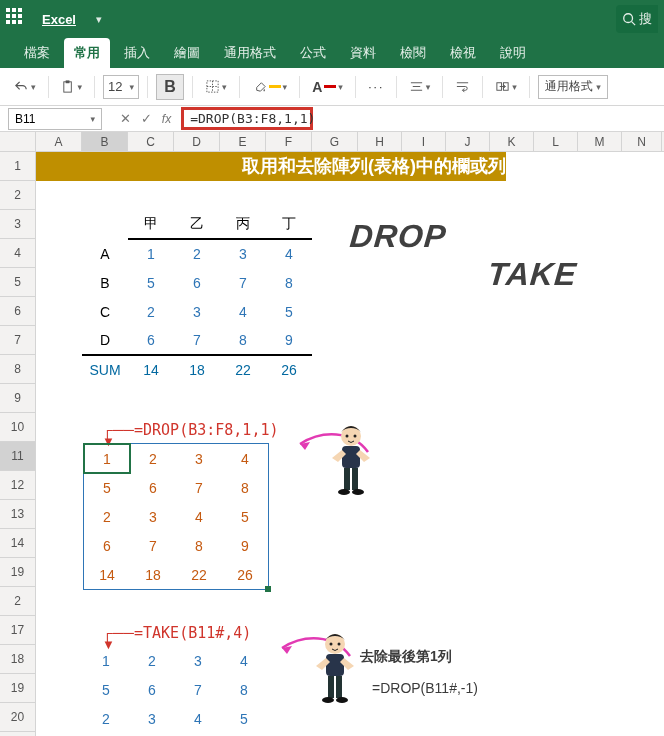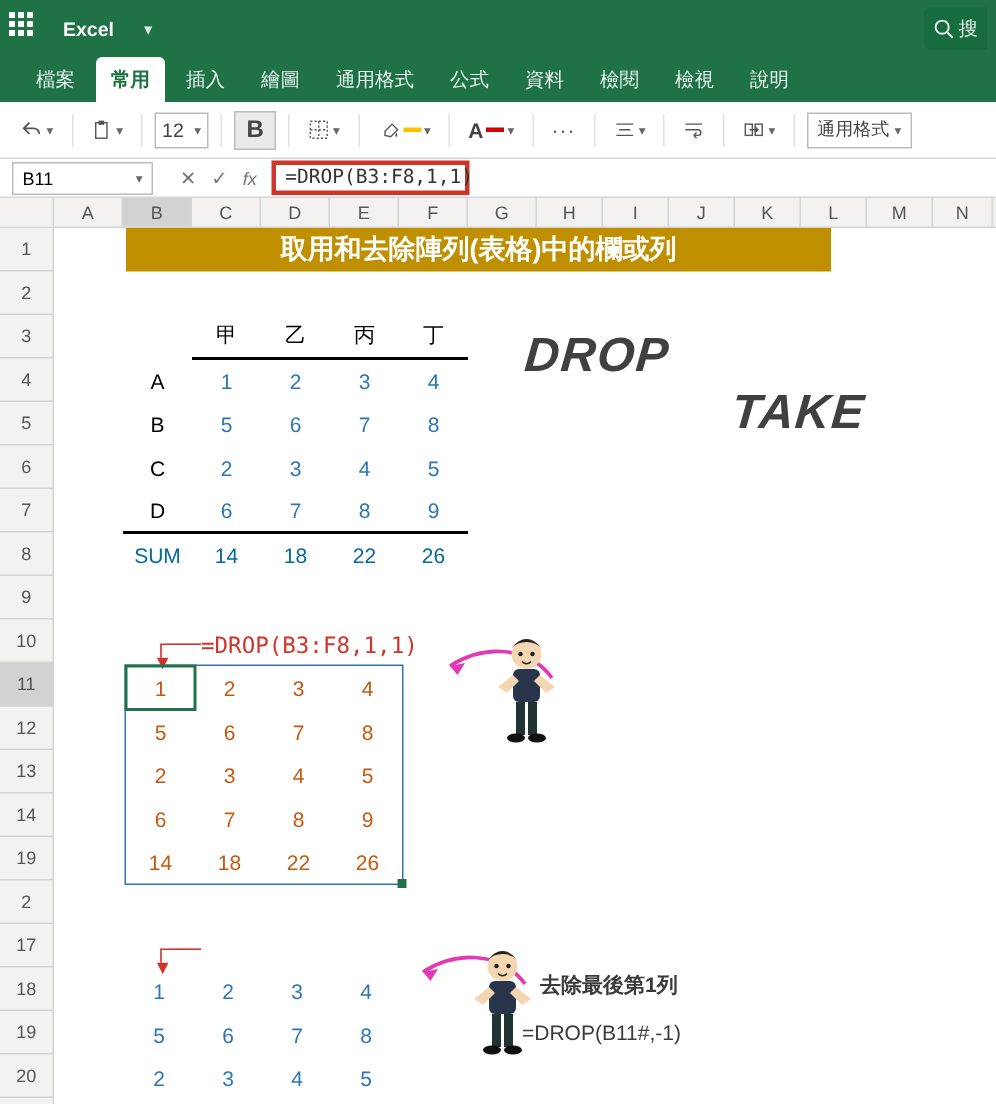--- a/index.html
+++ b/index.html
@@ -1,21 +1,21 @@
 <!DOCTYPE html>
 <html><head>
 <meta charset="utf-8">
 <style>
 * { margin: 0; padding: 0; box-sizing: border-box; font-family: "Microsoft JhengHei", "Segoe UI", sans-serif; }
 body { width: 664px; height: 736px; background: #fff; overflow: hidden; font-size: 13px; }
 
 .titlebar { background: #1f7246; color: #fff; height: 38px; display: flex; align-items: center; padding: 0 6px; }
 .waffle { width: 22px; height: 22px; display: grid; grid-template-columns: repeat(3,4px); grid-template-rows: repeat(3,4px); gap: 2px; margin-right: 14px; }
 .waffle span { background: #fff; width: 4px; height: 4px; }
-.titlebar .app { font-weight: 600; margin-right: 8px; }
+.titlebar .app { font-weight: 600; margin-right: 8px; text-decoration: underline; }
 .titlebar .doc { font-size: 13px; }
 .titlebar .chev { margin-left: 12px; font-size: 11px; opacity: .85; }
 .titlebar .search { margin-left: auto; width: 42px; height: 28px; background: #166b3f; border-radius: 4px 0 0 4px; display:flex; align-items:center; justify-content:center; color:#e6efe9;}
 
 .tabs { background: #1f7246; display: flex; gap: 4px; padding: 0 14px; height: 30px; align-items: flex-end; }
 .tab { color: #e6f0ea; padding: 6px 10px; font-size: 13px; border-radius: 4px 4px 0 0; cursor: pointer; }
 .tab.active { background: #fff; color: #1f7246; font-weight: 600; }
 
 .ribbon { background: #fff; border-bottom: 1px solid #d6d6d6; height: 38px; display: flex; align-items: center; padding: 0 10px; gap: 8px; color:#444; }
 .rbtn { display: flex; align-items: center; gap: 2px; padding: 3px 4px; background: #fff; font-size: 13px; cursor: pointer; color: #444; }
@@ -40,21 +40,21 @@
 .colhdr { display:flex; height: 20px; border-bottom:1px solid #d4d4d4; background:#f3f2f1; font-size:12px; color:#555; }
 .corner { width: 36px; border-right:1px solid #d4d4d4; background:#f3f2f1; }
 .ch { border-right:1px solid #d4d4d4; text-align:center; line-height:20px; }
 .ch.sel { background:#d2d2d2; }
 .rows { display:flex; }
 .rowhdrs { width:36px; background:#f3f2f1; }
 .rh { height:29px; border-bottom:1px solid #d4d4d4; border-right:1px solid #d4d4d4; text-align:center; font-size:12px; color:#555; line-height:29px; }
 .rh.sel { background:#d2d2d2; }
 .cells { position:relative; flex:1; }
 
-.banner { position:absolute; left:0px; top:0px; width:470px; height:29px; background:#bf8f00; color:#fff; font-size:18px; font-weight:700; text-align:center; line-height:29px;margin-left:48px; }
+.banner { position:absolute; left:0px; top:0px; width:470px; height:29px; background:#bf8f00; color:#fff; font-size:18px; font-weight:700; text-align:right; line-height:29px; }
 
 .tbl1 { position:absolute; left:46px; top:58px; }
 .tbl1 table { border-collapse:collapse; }
 .tbl1 th, .tbl1 td { width:46px; height:29px; text-align:center; font-size:14px; }
 .tbl1 thead th { border-bottom:2px solid #000; color:#000; font-weight:400; }
 .tbl1 tbody td.rl { color:#000; border-right: none; }
 .tbl1 tbody td.v { color:#2e75b6; }
 .tbl1 .sumrow td { border-top:2px solid #000; color:#0369a1; }
 .tbl1 thead th:first-child{ border-bottom:none;}
 
@@ -75,21 +75,21 @@
 .active-cell { position:absolute; left:-1px; top:-1px; width:48px; height:31px; border:2px solid #217346; pointer-events:none; }
 .spill-handle { position:absolute; right:-3px; bottom:-3px; width:6px; height:6px; background:#217346;}
 
 .tbl3 { position:absolute; left:47px; top:494px; }
 .tbl3 table { border-collapse:collapse; }
 .tbl3 td { width:46px; height:29px; text-align:center; font-size:14px; color:#2e75b6; }
 
 .ann { position:absolute; color:#3b3b3b; font-size:14px; }
 .ann1 { left:336px; top:294px; font-weight:700; }
 .annA { left:324px; top:496px; font-weight:700; }
-.annB { left:312px; top:528px; }
+.annB { left:336px; top:528px; }
 .annC { left:324px; top:557px; }
 
 .arrow { position:absolute; }
 .arrow svg { overflow:visible; }
 
 .char { position:absolute; width:54px; }
 .char svg { width:54px; height:80px; }
 </style>
 </head>
 <body>
@@ -386,20 +386,21 @@
             <path d="M36 28 l10 8 -6 4 -8 -8z" fill="#f5d6b3"></path>
             <rect x="20" y="46" width="6" height="22" fill="#233"></rect>
             <rect x="28" y="46" width="6" height="22" fill="#233"></rect>
             <ellipse cx="20" cy="70" rx="6" ry="3" fill="#111"></ellipse>
             <ellipse cx="34" cy="70" rx="6" ry="3" fill="#111"></ellipse>
           </svg>
       </div>
 
       <div class="hook hook2l">┌──</div>
       <div style="position:absolute;left:66px;top:485px;color:#d0352c;font-weight:700;">▼</div>
+      <div class="formula-lbl fml2">=TAKE(B11#,4)</div>
 
       <div class="tbl3">
         <table>
           <tbody>
               <tr>
                 <td>1</td>
                 <td>2</td>
                 <td>3</td>
                 <td>4</td>
               </tr>

